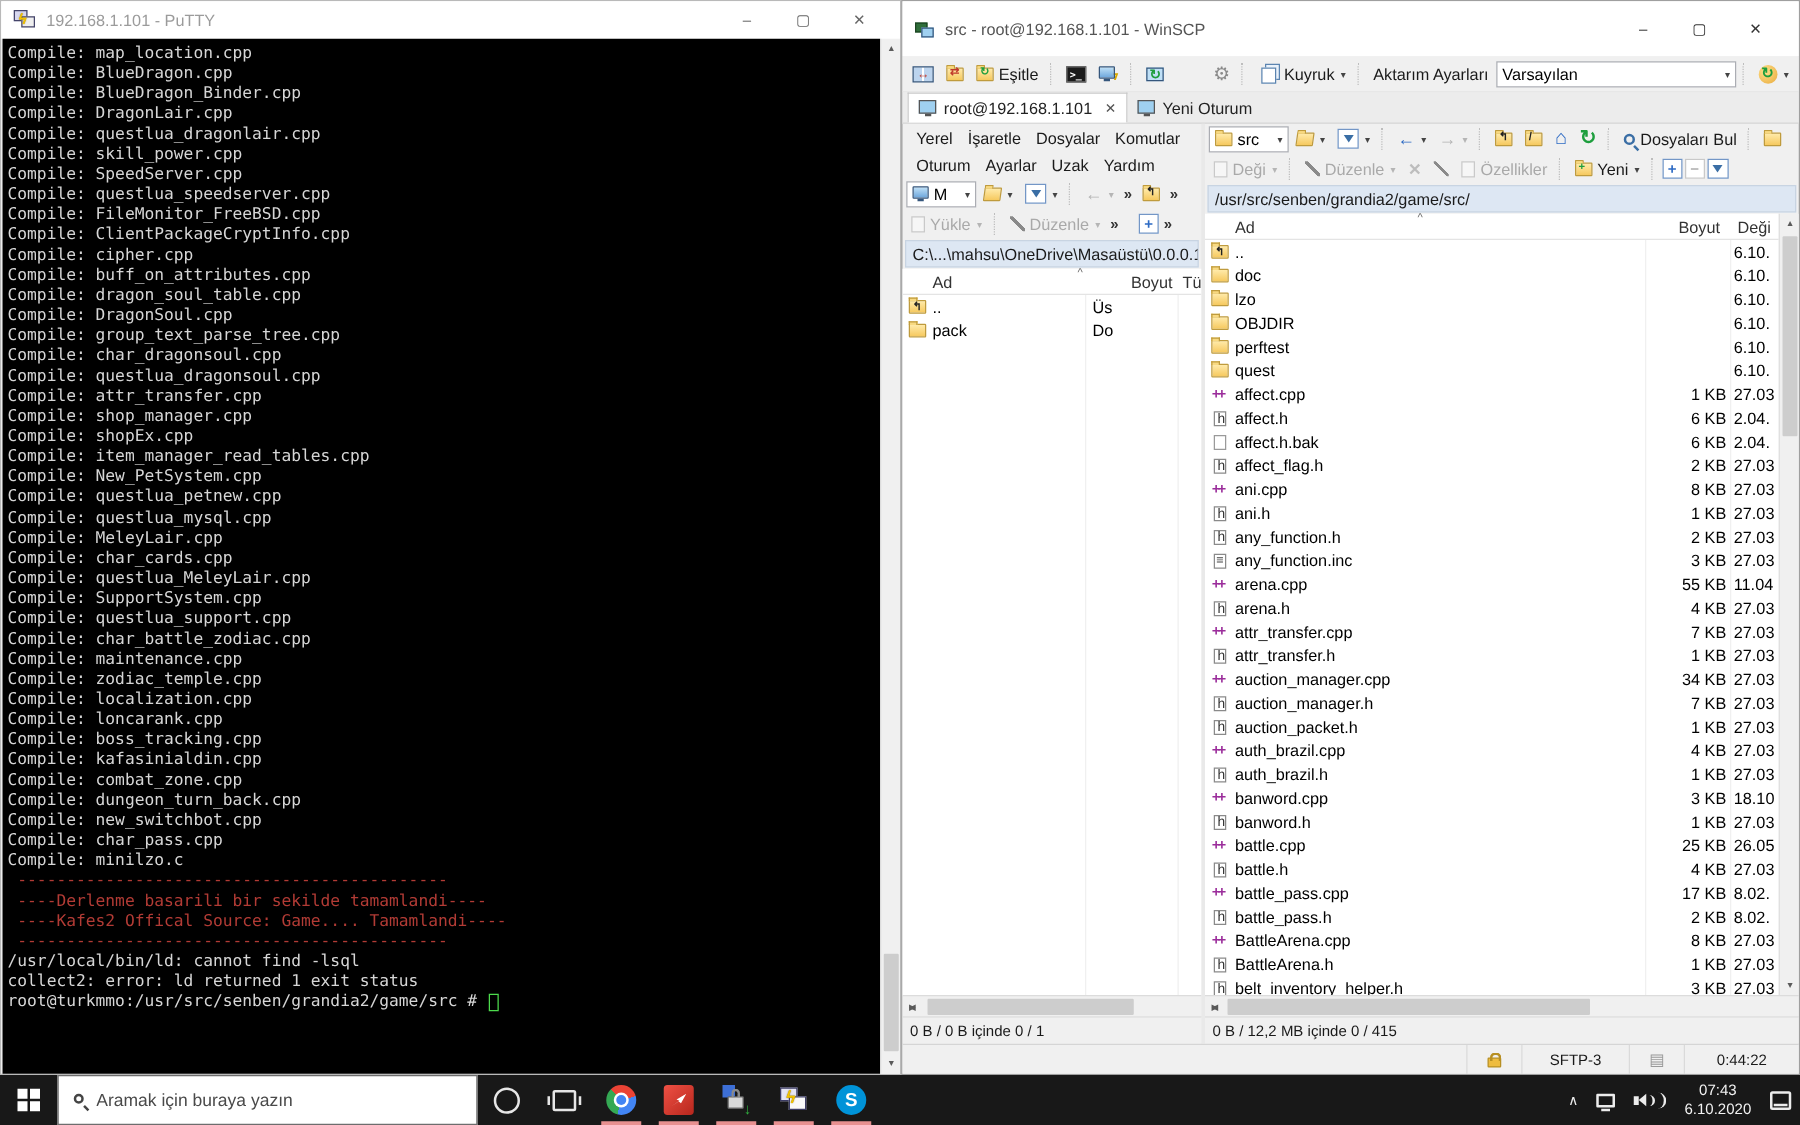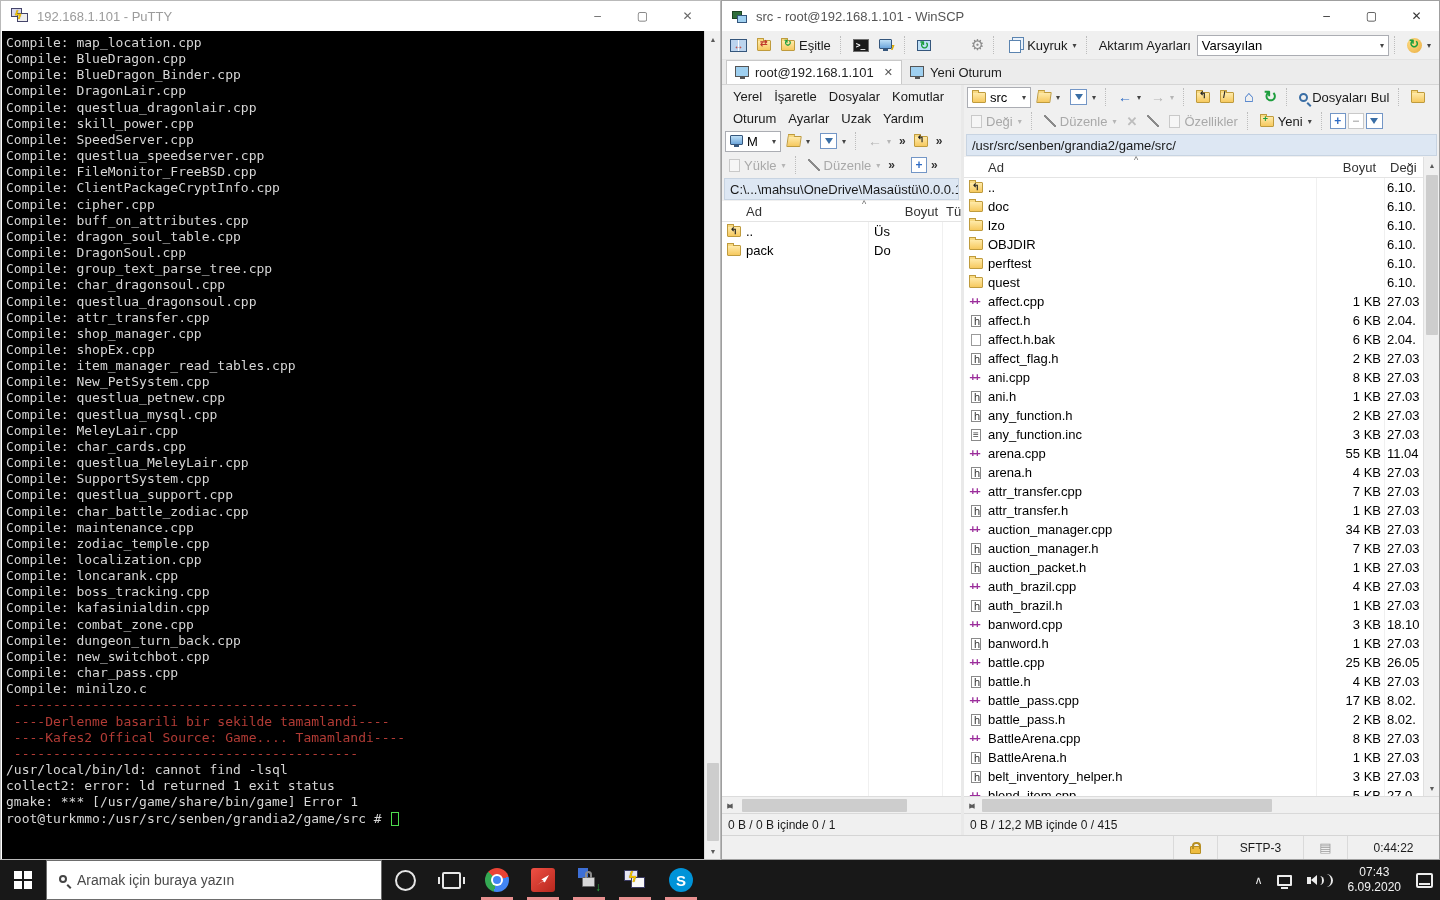--- a/index.html
+++ b/index.html
@@ -21,21 +21,21 @@
 .ic-r span{color:#b23b35}
 .promptline{white-space:pre;display:flex;align-items:center}
 .cursor{display:inline-block;width:8px;height:14px;border:1px solid #4ddb4d;margin-left:1px}
 .pscroll{position:absolute;top:30px;right:0;width:16px;bottom:0;background:#f0f0f0;border-left:1px solid #dcdcdc}
 .sarrow{position:absolute;left:0;width:16px;height:16px;display:flex;align-items:center;justify-content:center;font-size:7px;color:#5a5a5a}
 .pscroll .up{top:0}.pscroll .dn{bottom:0}
 .pthumb{position:absolute;left:2px;width:12px;background:#cdcdcd;border-radius:1px}
 
 
 #winscp{position:absolute;left:721px;top:0;width:719px;height:860px;background:#f0f0f0;border:1px solid #9f9f9f;display:flex;flex-direction:column}
-.wtitle{height:30px;background:#fff;display:flex;align-items:center;gap:8px;padding:0 0 0 10px}
+.wtitle{height:44px;background:#fff;display:flex;align-items:center;gap:8px;padding:0 12px 0 10px}
 .wtitle .ttext{flex:1;font-size:13px;color:#555}
 .wtitle .winbtn{color:#333}
 .wico{position:relative;width:16px;height:15px;flex:none}
 .wico .b1{position:absolute;left:0;top:2px;width:10px;height:8px;background:#2f6e3a;border:1px solid #1d4423}
 .wico .b2{position:absolute;left:5px;top:6px;width:10px;height:8px;background:#9fd0f0;border:1px solid #35567c}
 
 
 .wtoolbar{height:29px;display:flex;align-items:center;padding:0 4px;background:#f0f0f0;border-bottom:1px solid #e3e3e3;gap:2px}
 .tbtn{display:flex;align-items:center;gap:4px;height:24px;padding:0 4px;font-size:13px;color:#1a1a1a;flex:none}
 .dd{font-size:8px;color:#444;margin-left:1px}
@@ -238,21 +238,20 @@
           <div class="tline ic-w"><span>Compile: dungeon_turn_back.cpp</span></div>
           <div class="tline ic-w"><span>Compile: new_switchbot.cpp</span></div>
           <div class="tline ic-w"><span>Compile: char_pass.cpp</span></div>
           <div class="tline ic-w"><span>Compile: minilzo.c</span></div>
           <div class="tline ic-r"><span> --------------------------------------------</span></div>
           <div class="tline ic-r"><span> ----Derlenme basarili bir sekilde tamamlandi----</span></div>
           <div class="tline ic-r"><span> ----Kafes2 Offical Source: Game.... Tamamlandi----</span></div>
           <div class="tline ic-r"><span> --------------------------------------------</span></div>
           <div class="tline ic-w"><span>/usr/local/bin/ld: cannot find -lsql</span></div>
           <div class="tline ic-w"><span>collect2: error: ld returned 1 exit status</span></div>
-          <div class="tline ic-w"><span>gmake: *** [/usr/game/share/bin/game] Error 1</span></div>
         </div>
       <div class="promptline"><span>root@turkmmo:/usr/src/senben/grandia2/game/src # </span><span class="cursor"></span></div>
     </div>
     <div class="pscroll">
       <span class="sarrow up">▲</span>
       <span class="pthumb" style="bottom:18px;height:78px"></span>
       <span class="sarrow dn">▼</span>
     </div>
   </div>
 
@@ -877,21 +876,21 @@
           <span class="netic"></span>
         </span>
       <span class="trayitem spk">
           <span class="spkbox"></span>
           <span class="spkcone"></span>
           <span class="wave1"></span>
           <span class="wave2"></span>
         </span>
       <span class="clock">
         <span>07:43</span>
-        <span>6.09.2020</span>
+        <span>6.10.2020</span>
       </span>
       <span class="trayitem">
           <span class="ac"></span>
         </span>
     </div>
   </div>
 
 </div>
 
 </body></html>

